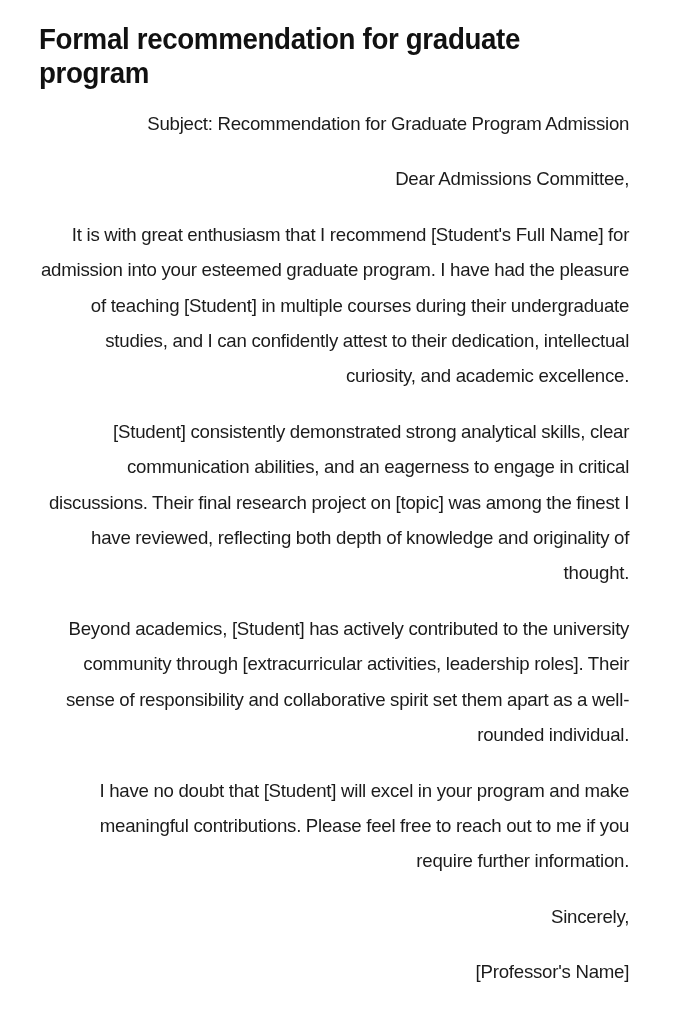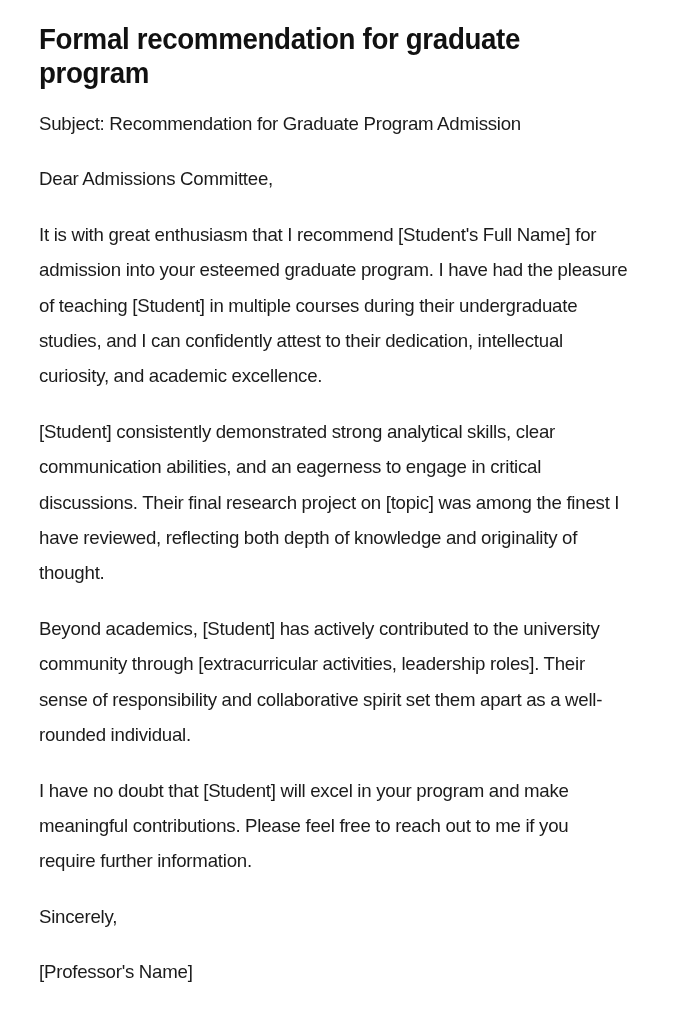--- a/index.html
+++ b/index.html
@@ -40,20 +40,21 @@
     transform: scaleX(0.955);
     transform-origin: left center;
   }
 
   .body-block {
     font-size: 19px;
     line-height: 35.4px;
     font-weight: 400;
     color: #1b1b1b;
     letter-spacing: -0.24px;
+    text-align: right;
   }
 
   .body-block p {
     margin: 0 0 20px 0;
     padding: 0;
     transform: scaleX(0.982);
     transform-origin: left top;
     word-spacing: -0.2px;
   }
 

